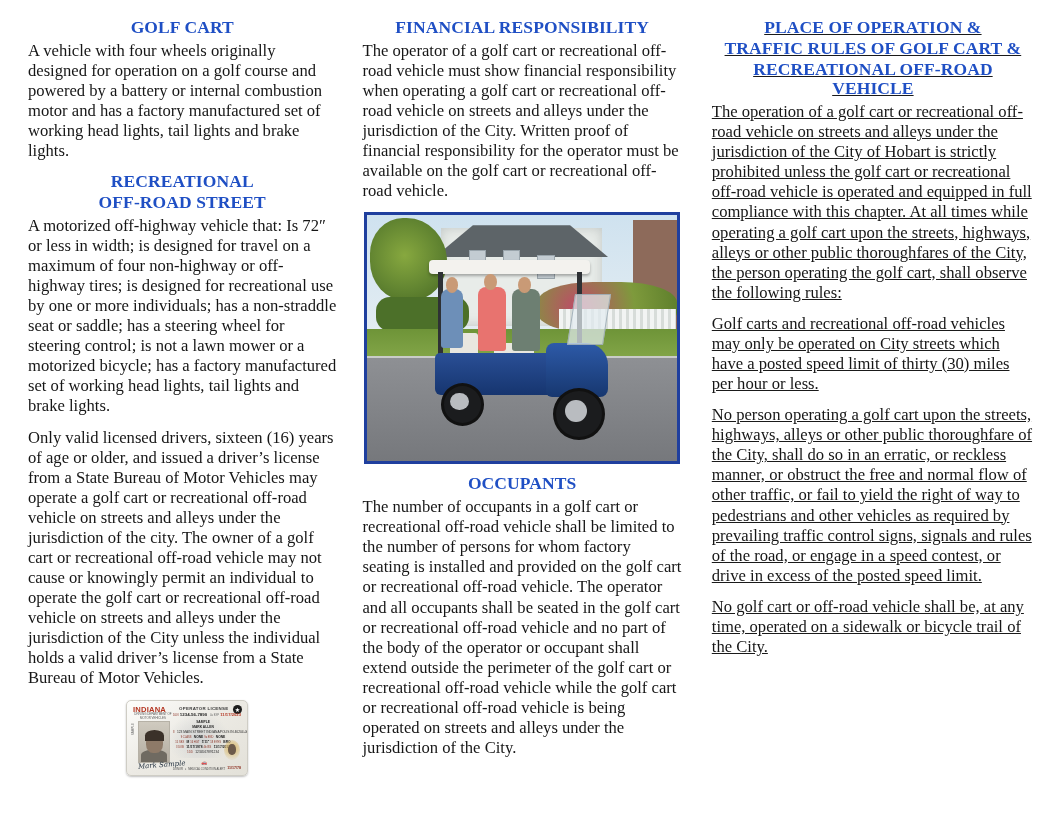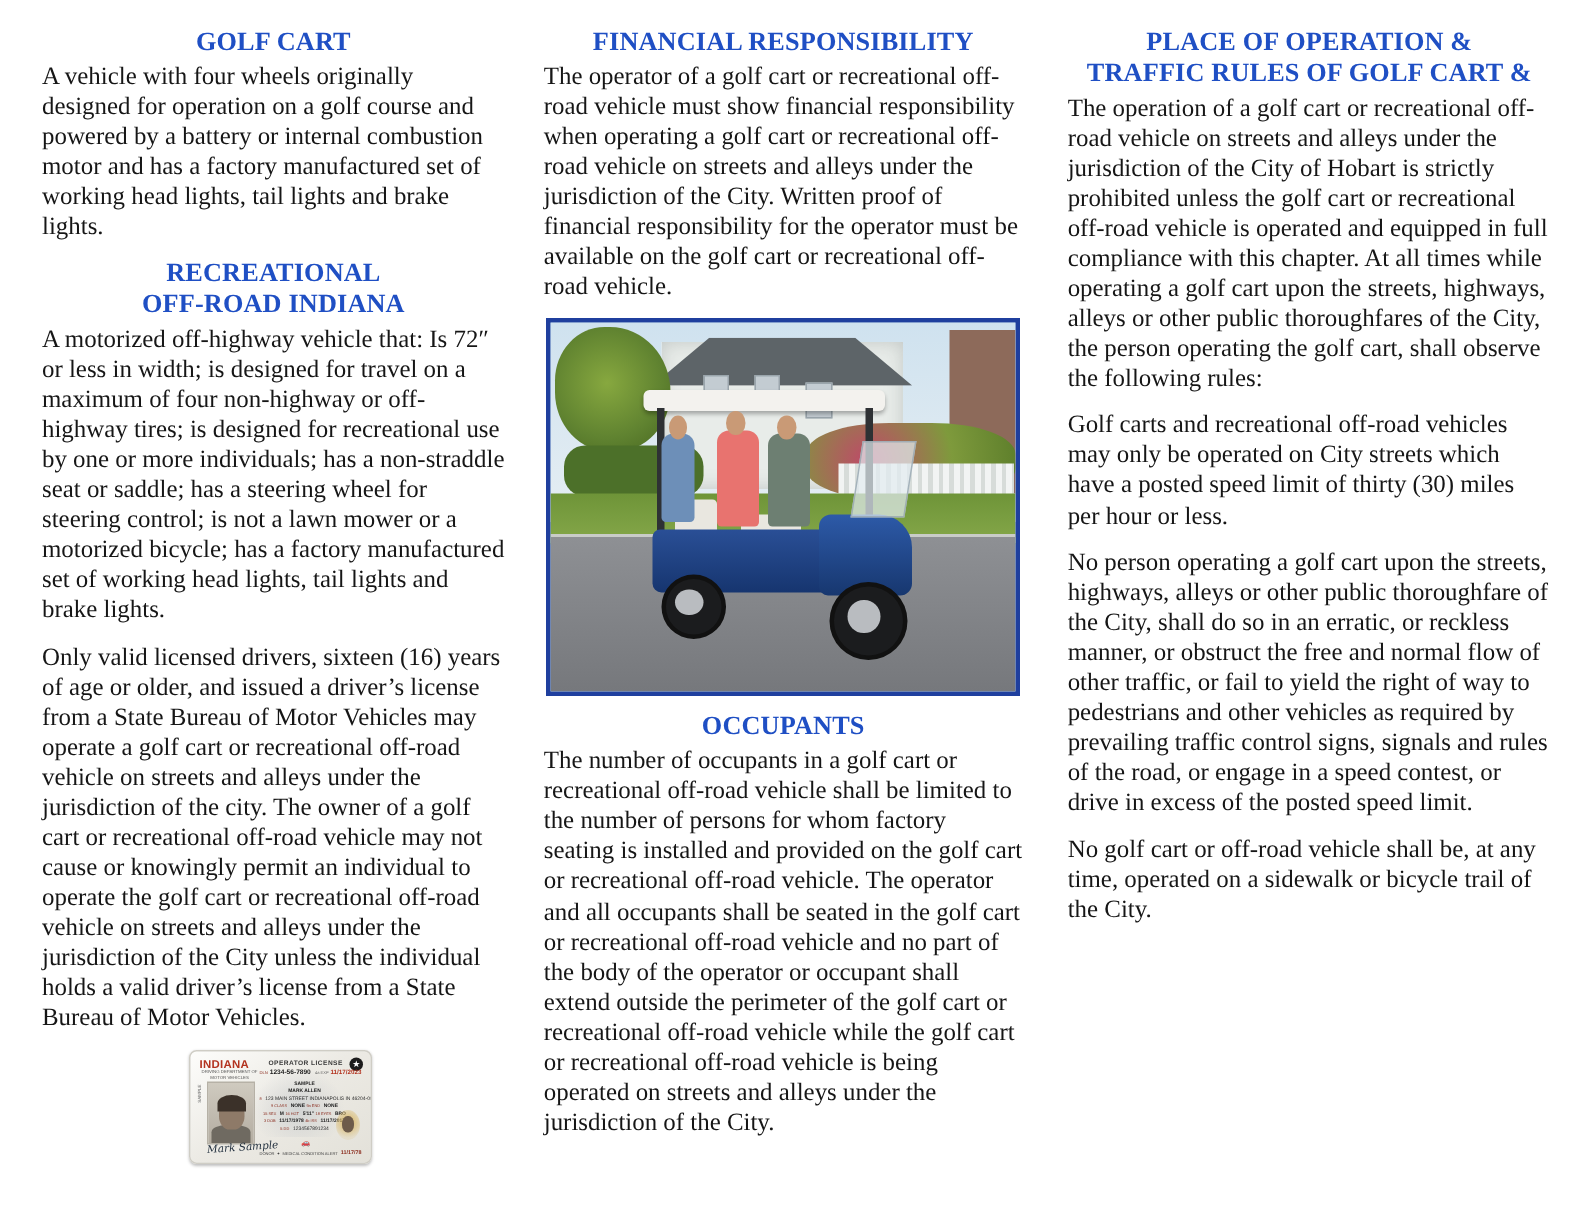--- a/index.html
+++ b/index.html
@@ -21,21 +21,21 @@
     box-sizing: border-box;
     padding: 18px 10px 10px 10px;
     display: flex;
     align-items: flex-start;
   }
   .column {
     box-sizing: border-box;
   }
   .col-1 { width: 347px; padding: 0 14px 0 18px; }
   .col-2 { width: 350px; padding: 0 12px 0 12px; }
-  .col-3 { width: 357px; padding: 0 10px 0 18px; }
+  .col-3 { width: 357px; padding: 0 10px 0 18px; text-decoration: underline; }
 
   h2.heading {
     color: #1f4fc4;
     font-weight: bold;
     font-size: 17.5px;
     line-height: 1.13;
     text-align: center;
     margin: 0 0 3px 0;
     letter-spacing: 0.1px;
   }
@@ -286,21 +286,21 @@
 <body>
 
 <div class="page">
 
   <div class="column col-1">
 
     <h2 class="heading">GOLF CART</h2>
     <p class="body">A vehicle with four wheels originally designed for operation on a golf course and powered by a battery or internal combustion motor and has a factory manufactured set of working head lights, tail lights and brake lights.</p>
 
     <h2 class="heading tight">RECREATIONAL</h2>
-    <h2 class="heading" style="margin-top:-2px;">OFF-ROAD INDIANA</h2>
+    <h2 class="heading" style="margin-top:-2px;">OFF-ROAD STREET</h2>
     <p class="body">A motorized off-highway vehicle that: Is 72″ or less in width; is designed for travel on a maximum of four non-highway or off-highway tires; is designed for recreational use by one or more individuals; has a non-straddle seat or saddle; has a steering wheel for steering control; is not a lawn mower or a motorized bicycle; has a factory manufactured set of working head lights, tail lights and brake lights.</p>
 
     <p class="body">Only valid licensed drivers, sixteen (16) years of age or older, and issued a driver’s license from a State Bureau of Motor Vehicles may  operate a golf cart or recreational off-road vehicle on streets and alleys under the jurisdiction of the city.  The owner of a golf cart or recreational off-road vehicle may not cause or knowingly permit an individual to operate the golf cart or recreational off-road vehicle on streets and alleys under the jurisdiction of the City unless the individual holds a valid driver’s license from a State Bureau of Motor Vehicles.</p>
 
     <div class="license-wrap">
       <div class="license">
         <div class="lic-capitol"></div>
         <div class="lic-state">INDIANA</div>
         <div class="lic-state-sub">DRIVING
 DEPARTMENT OF MOTOR VEHICLES</div>
@@ -423,20 +423,21 @@
     </div>
 
     <h2 class="heading">OCCUPANTS</h2>
     <p class="body last">The number of occupants in a golf cart or recreational off-road vehicle shall be limited to the number of persons for whom factory seating is installed and provided on the golf cart or recreational off-road vehicle.  The operator and all occupants shall be seated in the golf cart or recreational off-road vehicle and no part of the body of the operator or occupant shall extend outside the perimeter of the golf cart or recreational off-road vehicle while the golf cart or recreational off-road vehicle is being operated on streets and alleys under the jurisdiction of the City.</p>
   </div>
 
   <div class="column col-3">
 
     <h2 class="heading">PLACE OF OPERATION &amp;</h2>
     <h2 class="heading" style="margin-top:-2px;">TRAFFIC RULES OF GOLF CART &amp;</h2>
+    <h2 class="heading" style="margin-top:-2px;">RECREATIONAL OFF-ROAD VEHICLE</h2>
 
     <p class="body">The operation of a golf cart or recreational off-road vehicle on streets and alleys under the jurisdiction of the City of Hobart is strictly prohibited unless the golf cart or recreational off-road vehicle is operated and equipped in full compliance with this chapter.  At all times while operating a golf cart upon the streets, highways, alleys or other public thoroughfares of the City, the person operating the golf cart, shall observe the following rules:</p>
     <p class="body">Golf carts and recreational off-road vehicles may only be operated on City streets which have a posted speed limit of thirty (30) miles per hour or less.</p>
     <p class="body">No person operating a golf cart upon the streets, highways, alleys or other public thoroughfare of the City, shall do so in an erratic, or reckless manner, or obstruct the free and normal flow of other traffic, or fail to yield the right of way to pedestrians and other vehicles as required by prevailing traffic control signs, signals and rules of the road, or engage in a speed contest, or drive in excess of the posted speed limit.</p>
     <p class="body last">No golf cart or off-road vehicle shall be, at any time, operated on a sidewalk or bicycle trail of the City.</p>
   </div>
 
 </div>
 
 </body></html>

